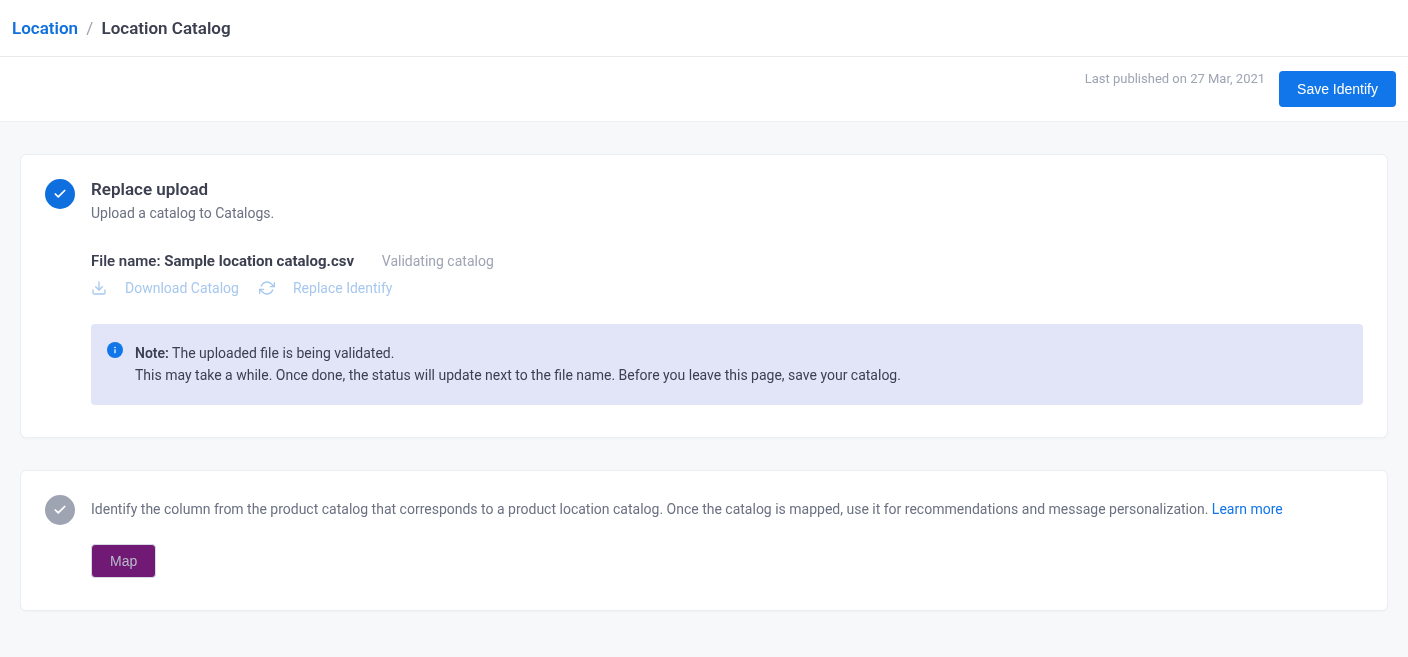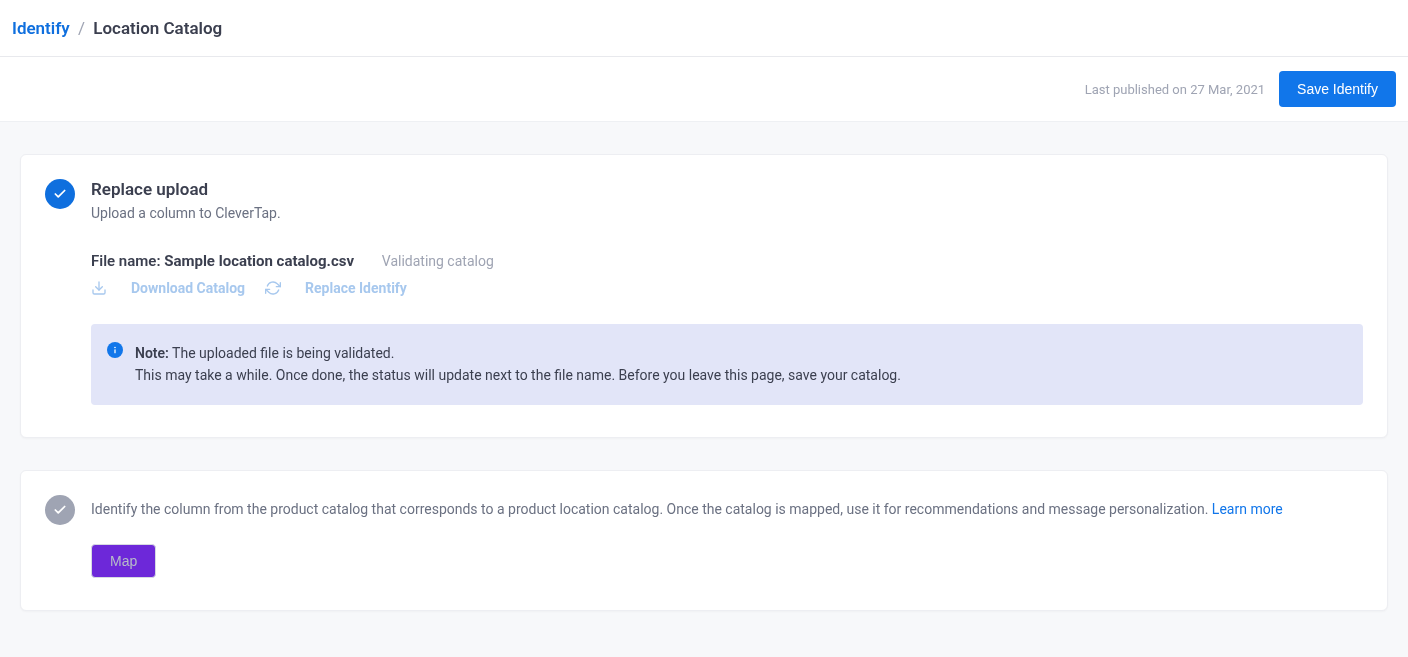--- a/index.html
+++ b/index.html
@@ -26,21 +26,20 @@
     .breadcrumb-sep {
       color: #9fa4b3;
       margin: 0 4px;
       font-weight: 400;
     }
     .breadcrumb-current {
       color: #3b3f4f;
     }
     .toolbar {
       display: flex;
-      align-items: center;
       justify-content: flex-end;
       padding: 14px 12px;
       gap: 14px;
       border-bottom: 1px solid #eef0f3;
     }
     .toolbar-status {
       color: #9fa4b3;
       font-size: 13px;
     }
     .save-btn {
@@ -112,25 +111,24 @@
     }
     .file-actions {
       display: flex;
       align-items: center;
       gap: 20px;
       margin-top: 10px;
     }
     .file-action {
       display: inline-flex;
       align-items: center;
-      gap: 24px;
+      gap: 18px;
       color: #a7c8ee;
       font-size: 14px;
       cursor: not-allowed;
-      font-weight: bold;
     }
     .file-action .ico { display:inline-flex; }
     .note-box {
       background: #e2e5f8;
       border-radius: 4px;
       padding: 18px 31px 18px 44px;
       margin-top: 28px;
       position: relative;
       font-size: 14px;
       color: #3b3f4f;
@@ -141,55 +139,55 @@
       left: 16px;
       top: 18px;
       width: 16px; height: 16px;
       border-radius: 50%;
       background: #1176ea;
       display:flex; align-items:center; justify-content:center;
     }
     .note-box strong { font-weight:600; }
     .map-btn {
       margin-top: 24px;
-      background: #6d28d9;
+      background: #701a75;
       color: #b7bcc8;
       border: 1px solid #d7dae2;
       border-radius: 4px;
       padding: 8px 18px;
       font-size: 14px;
       cursor: not-allowed;
     }
   </style>
 </head>
 <body>
 
 <div class="breadcrumb-bar">
-  <a href="#" class="breadcrumb-link">Identify</a>
+  <a href="#" class="breadcrumb-link">Location</a>
   <span class="breadcrumb-sep">/</span>
   <span class="breadcrumb-current">Location Catalog</span>
 </div>
 
 <div class="toolbar">
   <span class="toolbar-status">Last published on 27 Mar, 2021</span>
   <button class="save-btn">Save Identify</button>
 </div>
 
 <div class="page-body">
 
   <div class="card">
     <div class="step-head">
       <div class="step-badge active">
         <svg width="14" height="14" viewBox="0 0 24 24" fill="none" stroke="#ffffff" stroke-width="3" stroke-linecap="round" stroke-linejoin="round">
             <polyline points="20 6 9 17 4 12"></polyline>
           </svg>
       </div>
       <div class="step-titleblock">
         <div class="step-title">Replace upload</div>
-        <div class="step-sub">Upload a column to CleverTap.</div>
+        <div class="step-sub">Upload a catalog to Catalogs.</div>
       </div>
     </div>
 
     <div class="indent-block">
       <div class="file-row">
         <span class="file-label">File name: </span><span class="file-name">Sample location catalog.csv</span>
         <span class="file-status">Validating catalog</span>
       </div>
 
       <div class="file-actions">

